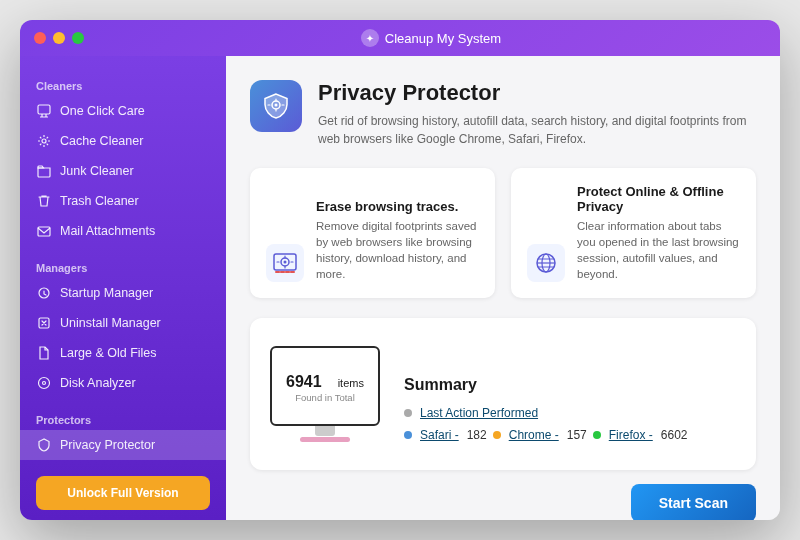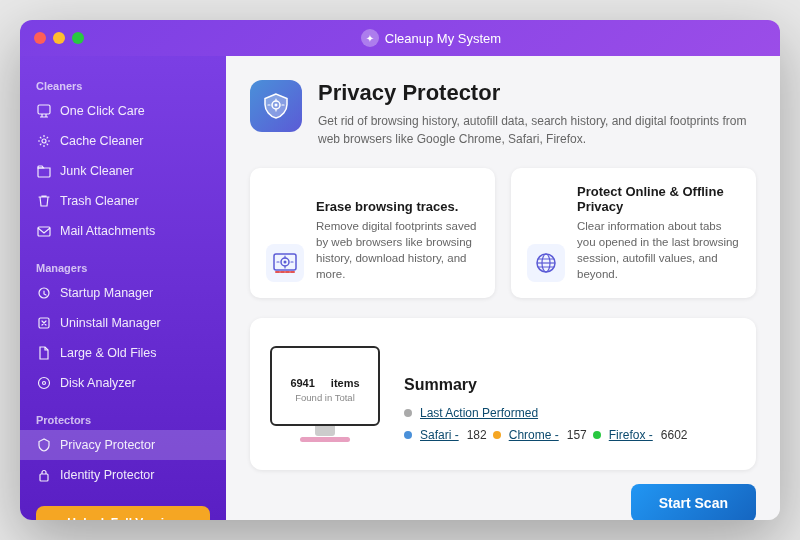--- a/index.html
+++ b/index.html
@@ -224,21 +224,21 @@
       align-items: center;
       justify-content: center;
       background: white;
     }
     .monitor-count {
       font-size: 20px;
       font-weight: 800;
       color: #1a1a1a;
     }
     .monitor-count span {
-      font-size: 11px;
+      font-size: 16px;
       font-weight: 600;
     }
     .monitor-label {
       font-size: 9.5px;
       color: #888;
       text-align: center;
     }
     .monitor-stand {
       width: 20px;
       height: 10px;
@@ -418,29 +418,20 @@
 
       <div class="sidebar-item active">
         <div class="sidebar-item-icon">
           <svg width="14" height="14" viewBox="0 0 14 14" fill="none">
             <path d="M7 1L2 3.5v4C2 10 4.5 12.5 7 13c2.5-.5 5-3 5-5.5v-4L7 1z" stroke="rgba(255,255,255,0.9)" stroke-width="1.2" fill="none"></path>
           </svg>
         </div>
         <span>Privacy Protector</span>
       </div>
 
-      <div class="sidebar-item">
-        <div class="sidebar-item-icon">
-          <svg width="14" height="14" viewBox="0 0 14 14" fill="none">
-            <rect x="3" y="6" width="8" height="7" rx="1" stroke="rgba(255,255,255,0.9)" stroke-width="1.2"></rect>
-            <path d="M5 6V4.5a2 2 0 014 0V6" stroke="rgba(255,255,255,0.9)" stroke-width="1.2"></path>
-          </svg>
-        </div>
-        <span>Identity Protector</span>
-      </div>
 
       <div class="sidebar-bottom">
         <button class="unlock-btn">Unlock Full Version</button>
       </div>
     </div>
 
     <div class="content-area">
 
       <div class="content-header">
         <div class="feature-icon-large">
@@ -491,21 +482,21 @@
             <h3>Protect Online &amp; Offline Privacy</h3>
             <p>Clear information about tabs you opened in the last browsing session, autofill values, and beyond.</p>
           </div>
         </div>
       </div>
 
       <div class="summary-panel">
         <div class="monitor-graphic">
           <div class="monitor-screen">
             <div class="monitor-count">
-              <span>6941</span><span style="font-size:11px;font-weight:700;margin-left:16px;">items</span>
+              <span>6941</span><span style="font-size:11px;font-weight:400;margin-left:16px;">items</span>
             </div>
             <div class="monitor-label">Found in Total</div>
           </div>
           <div class="monitor-stand"></div>
           <div class="monitor-base"></div>
         </div>
 
         <div class="summary-details">
           <h2>Summary</h2>
           <div class="summary-action-row">

